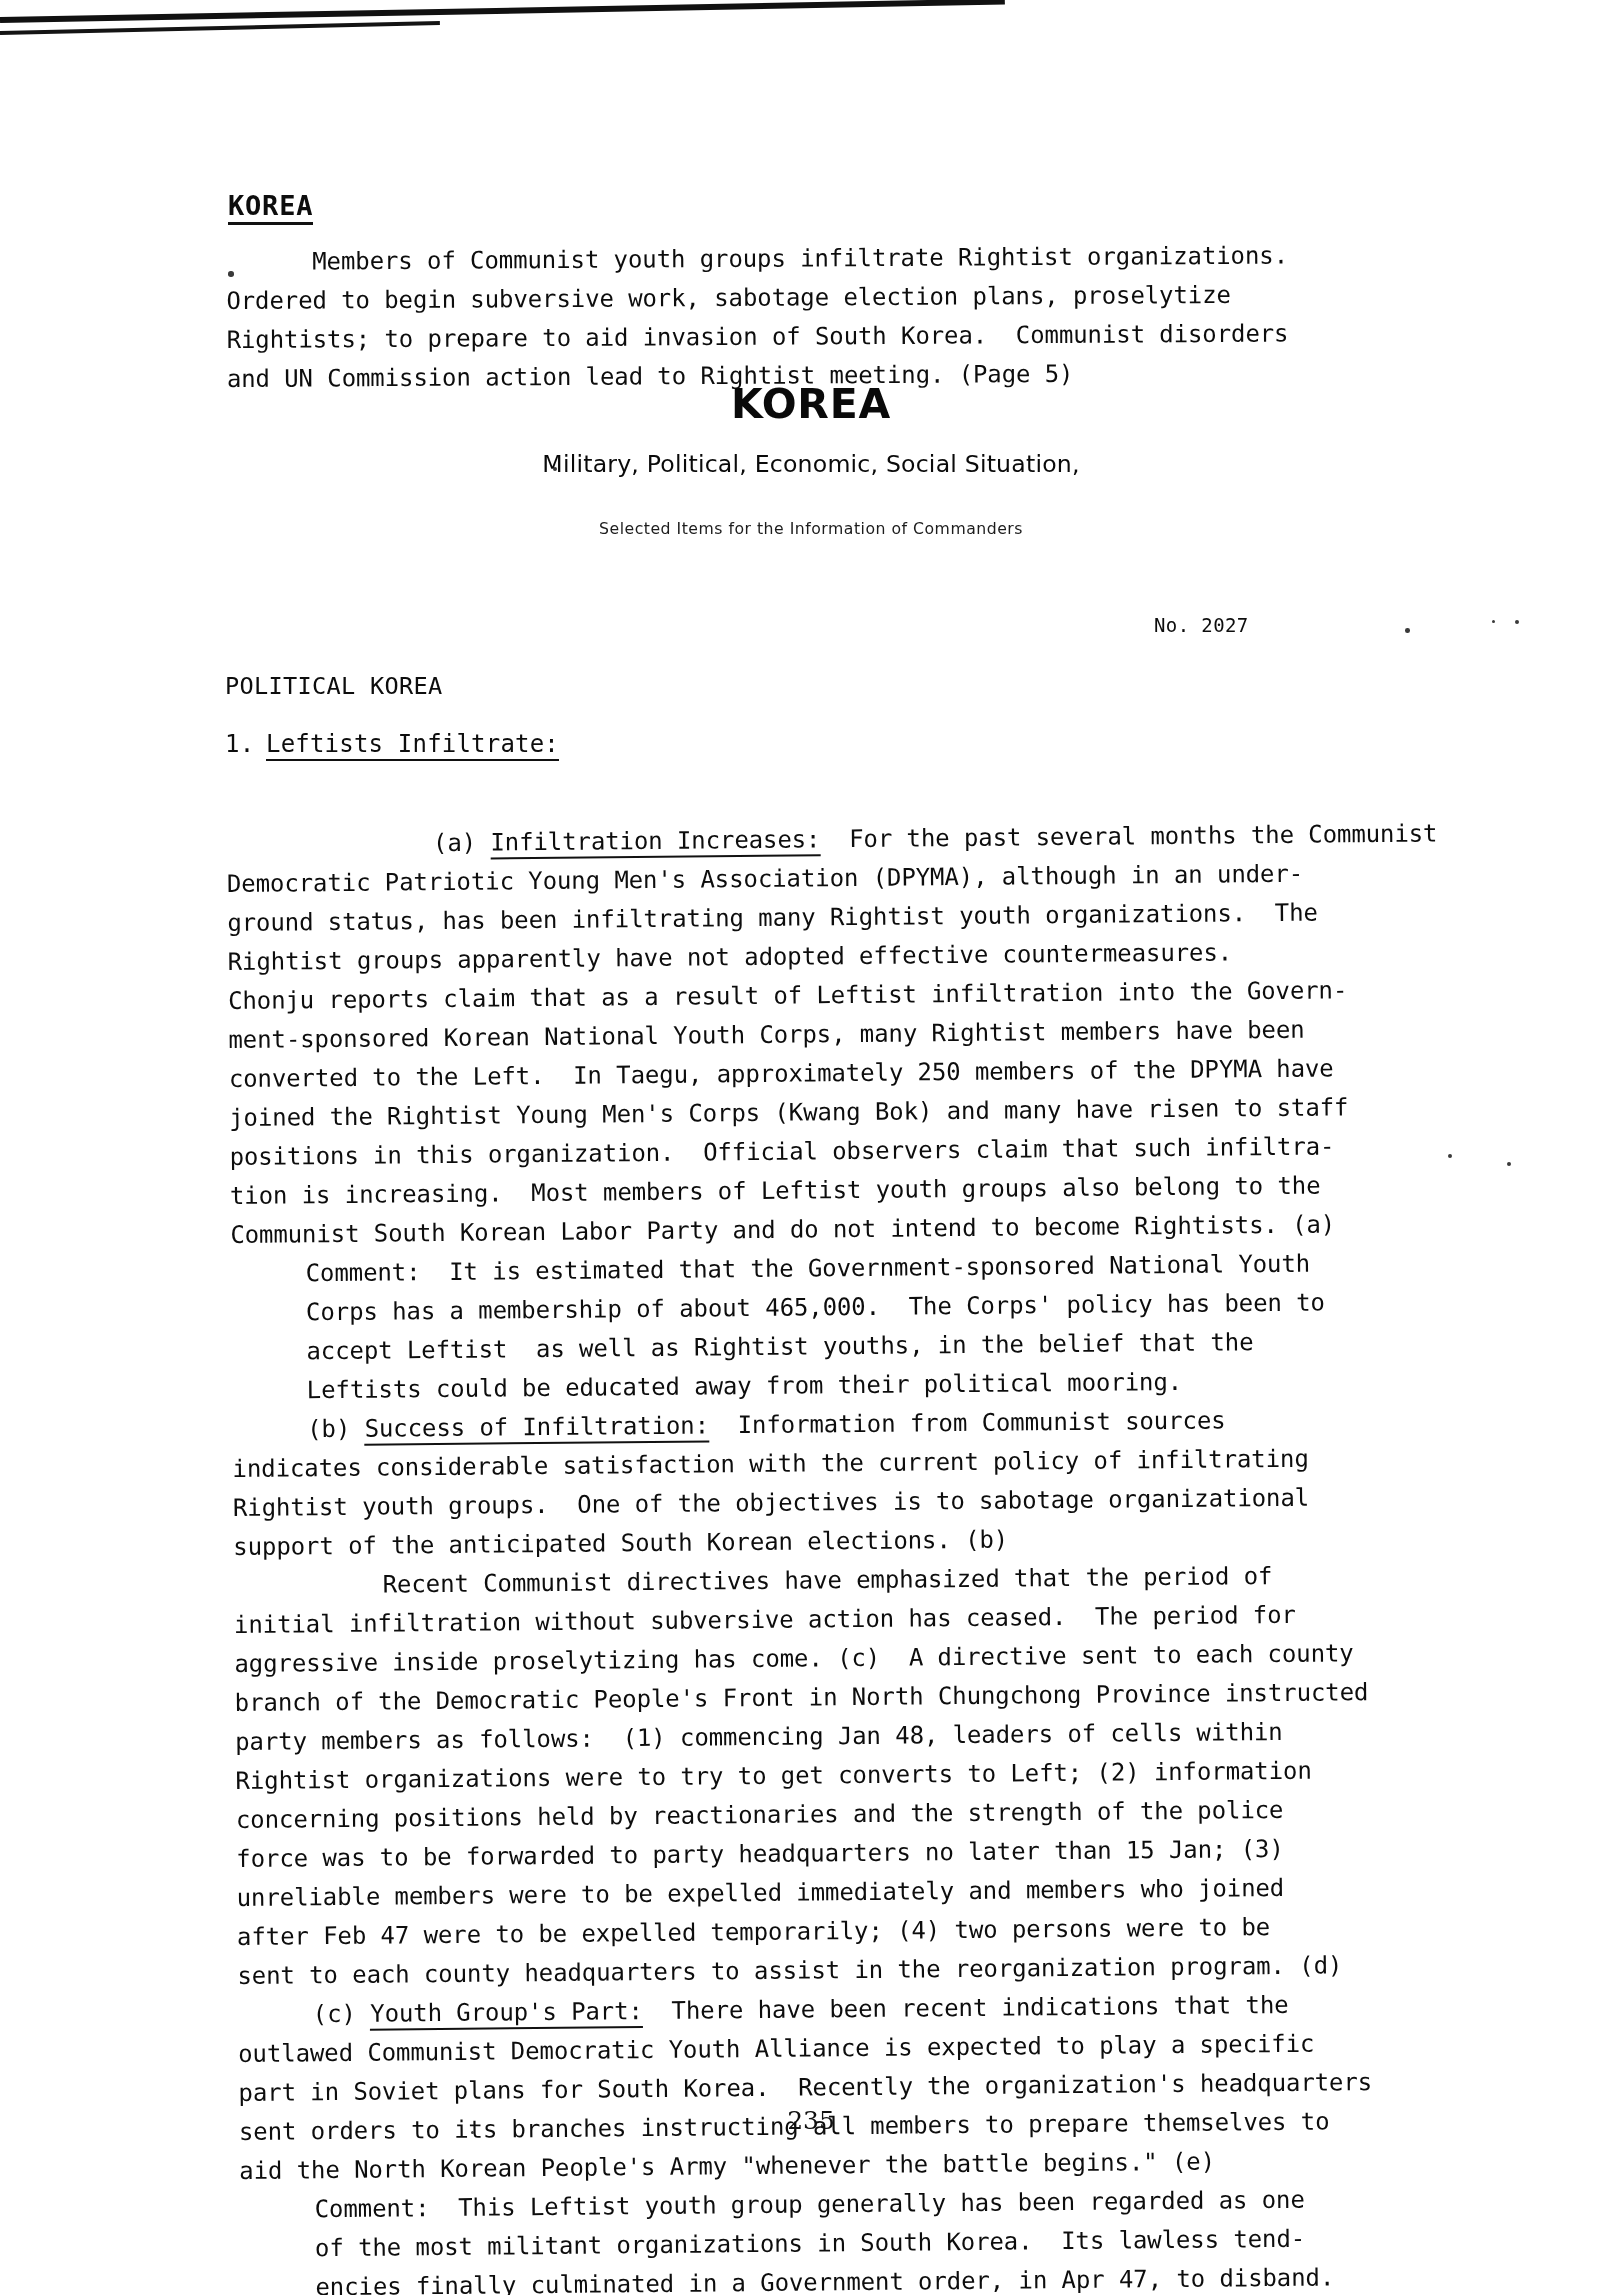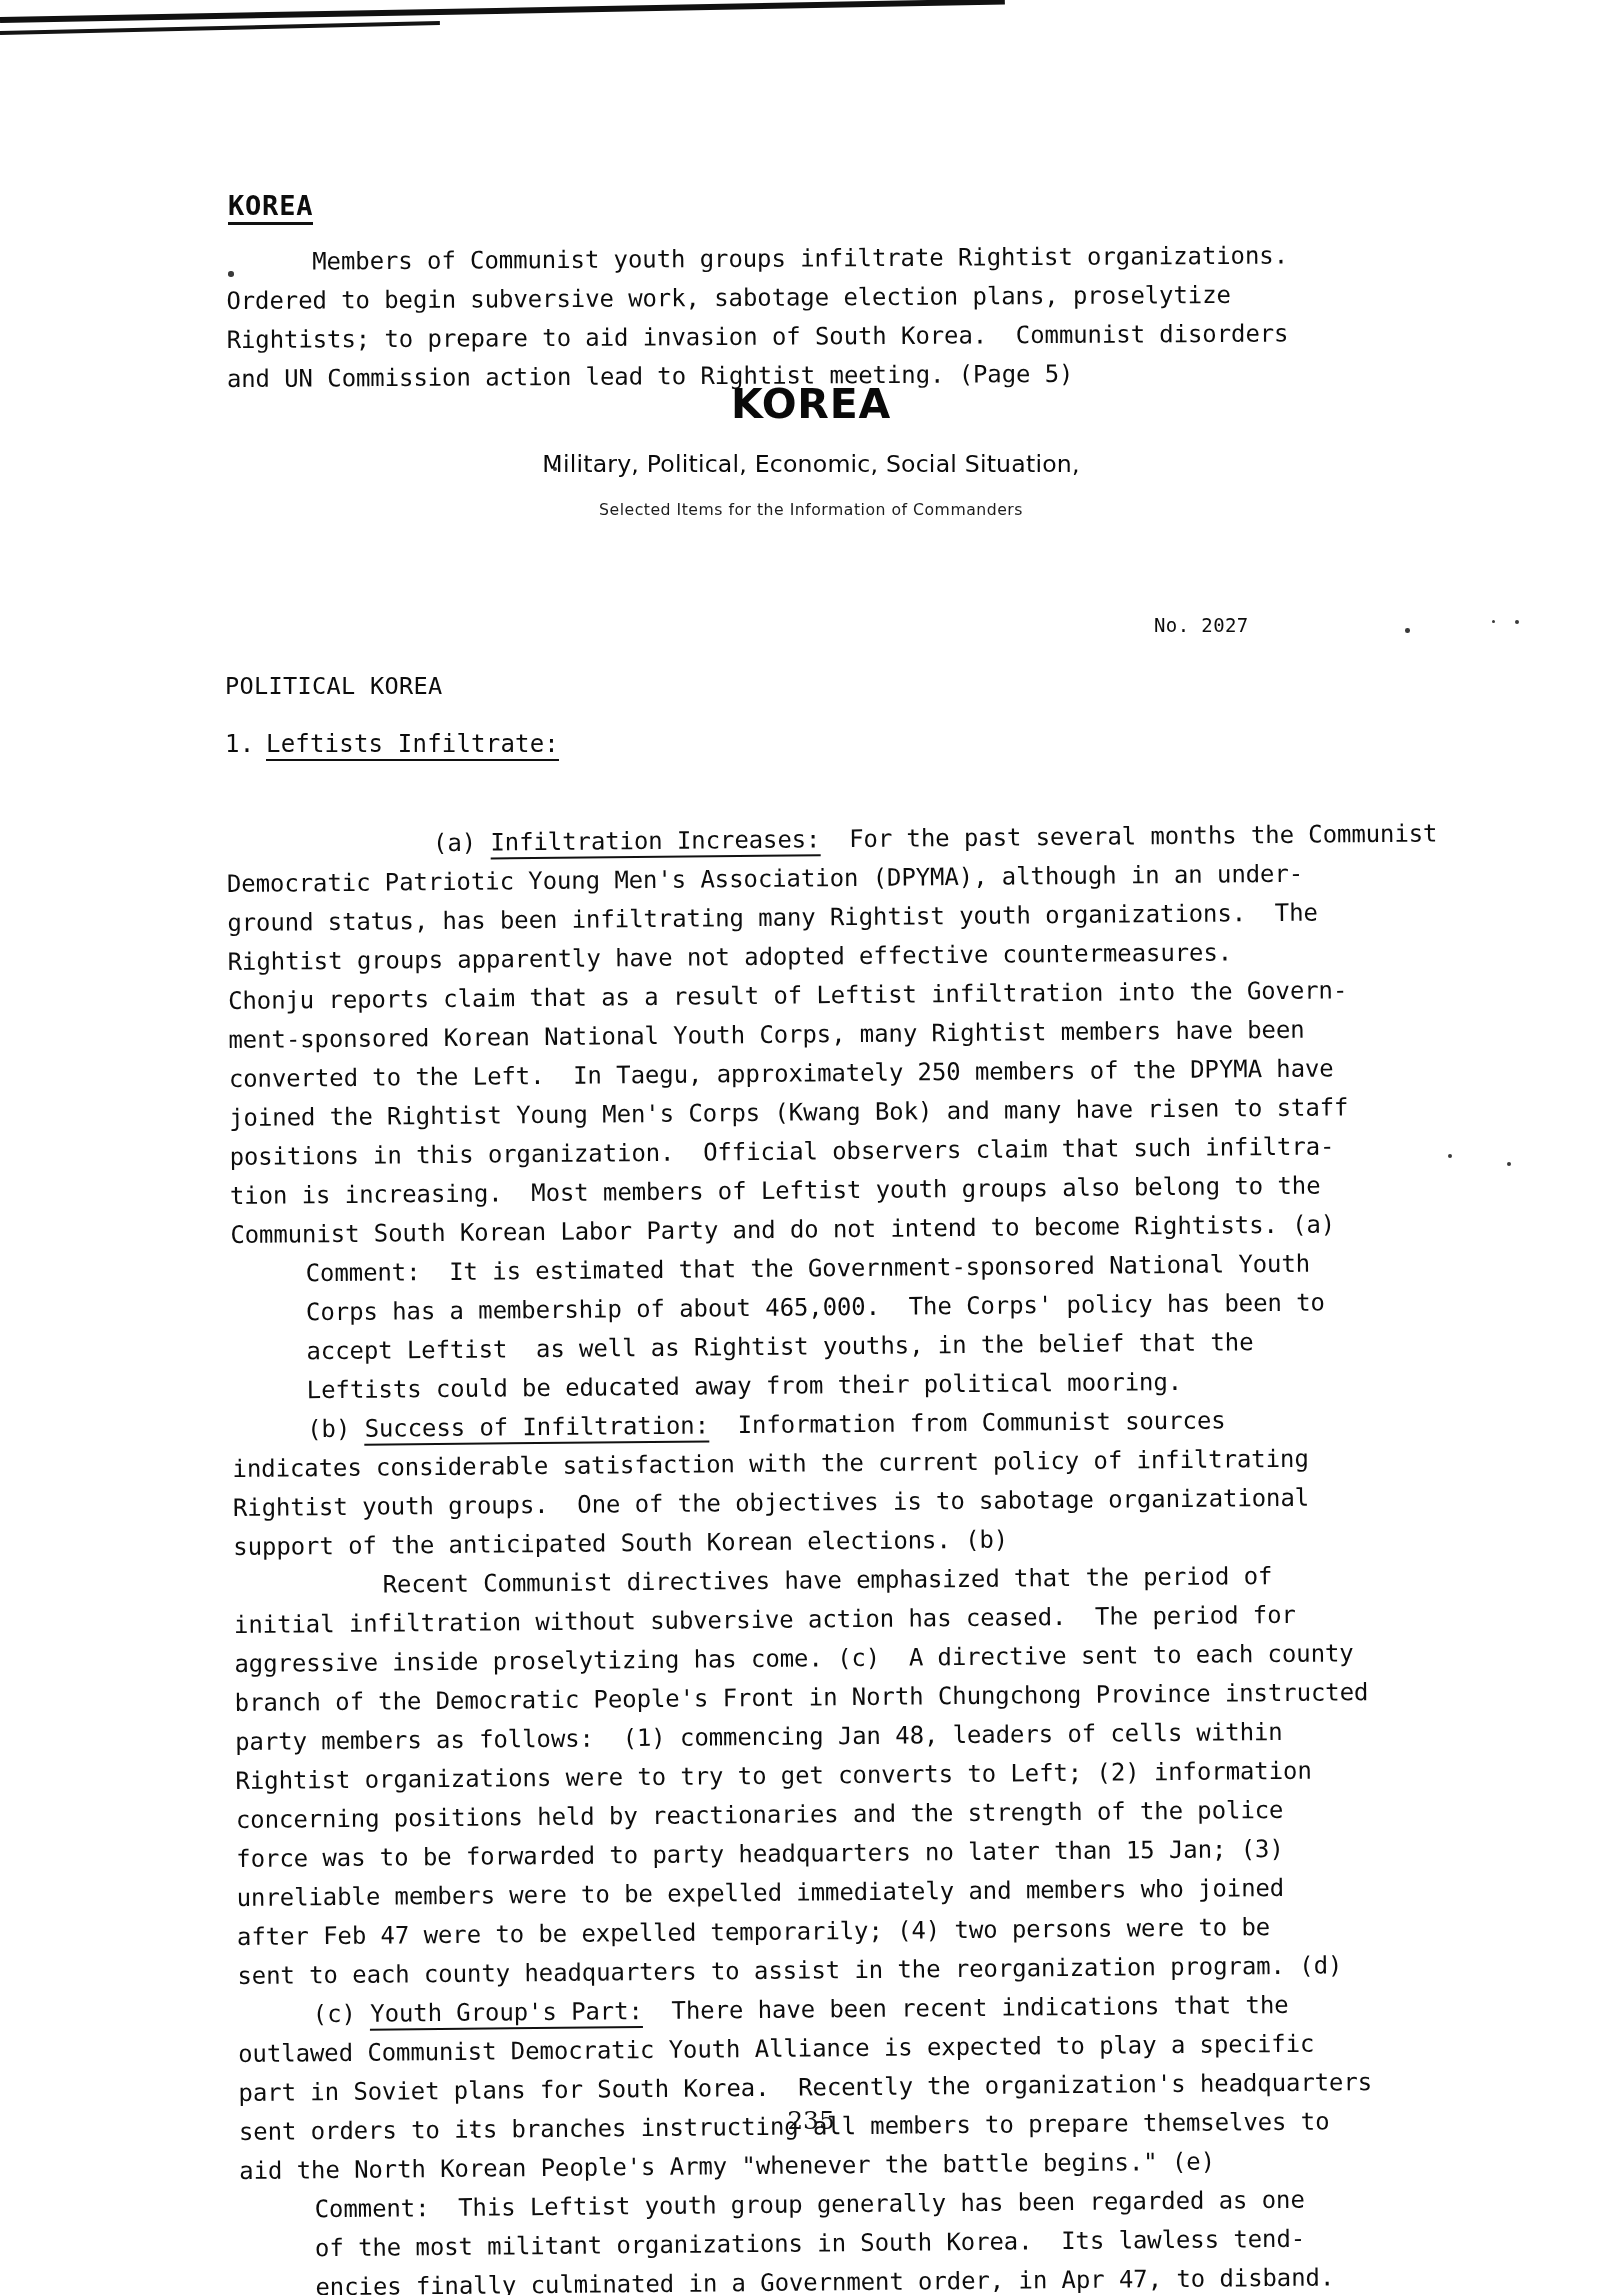--- a/index.html
+++ b/index.html
@@ -90,21 +90,21 @@
   .masthead-sub {
     margin-top: 22px;
     font-family: "DejaVu Sans", sans-serif;
     font-weight: 400;
     font-size: 23.6px;
     line-height: 31px;
     letter-spacing: 0.2px;
     color: #0a0a0a;
   }
   .masthead-note {
-    margin-top: 16px;
+    margin-top: 35px;
     font-family: "DejaVu Sans", sans-serif;
     font-weight: 400;
     font-size: 15.7px;
     line-height: 27px;
     letter-spacing: 0.5px;
     color: #1c1c1c;
   }
 
   
   .issue-no {

